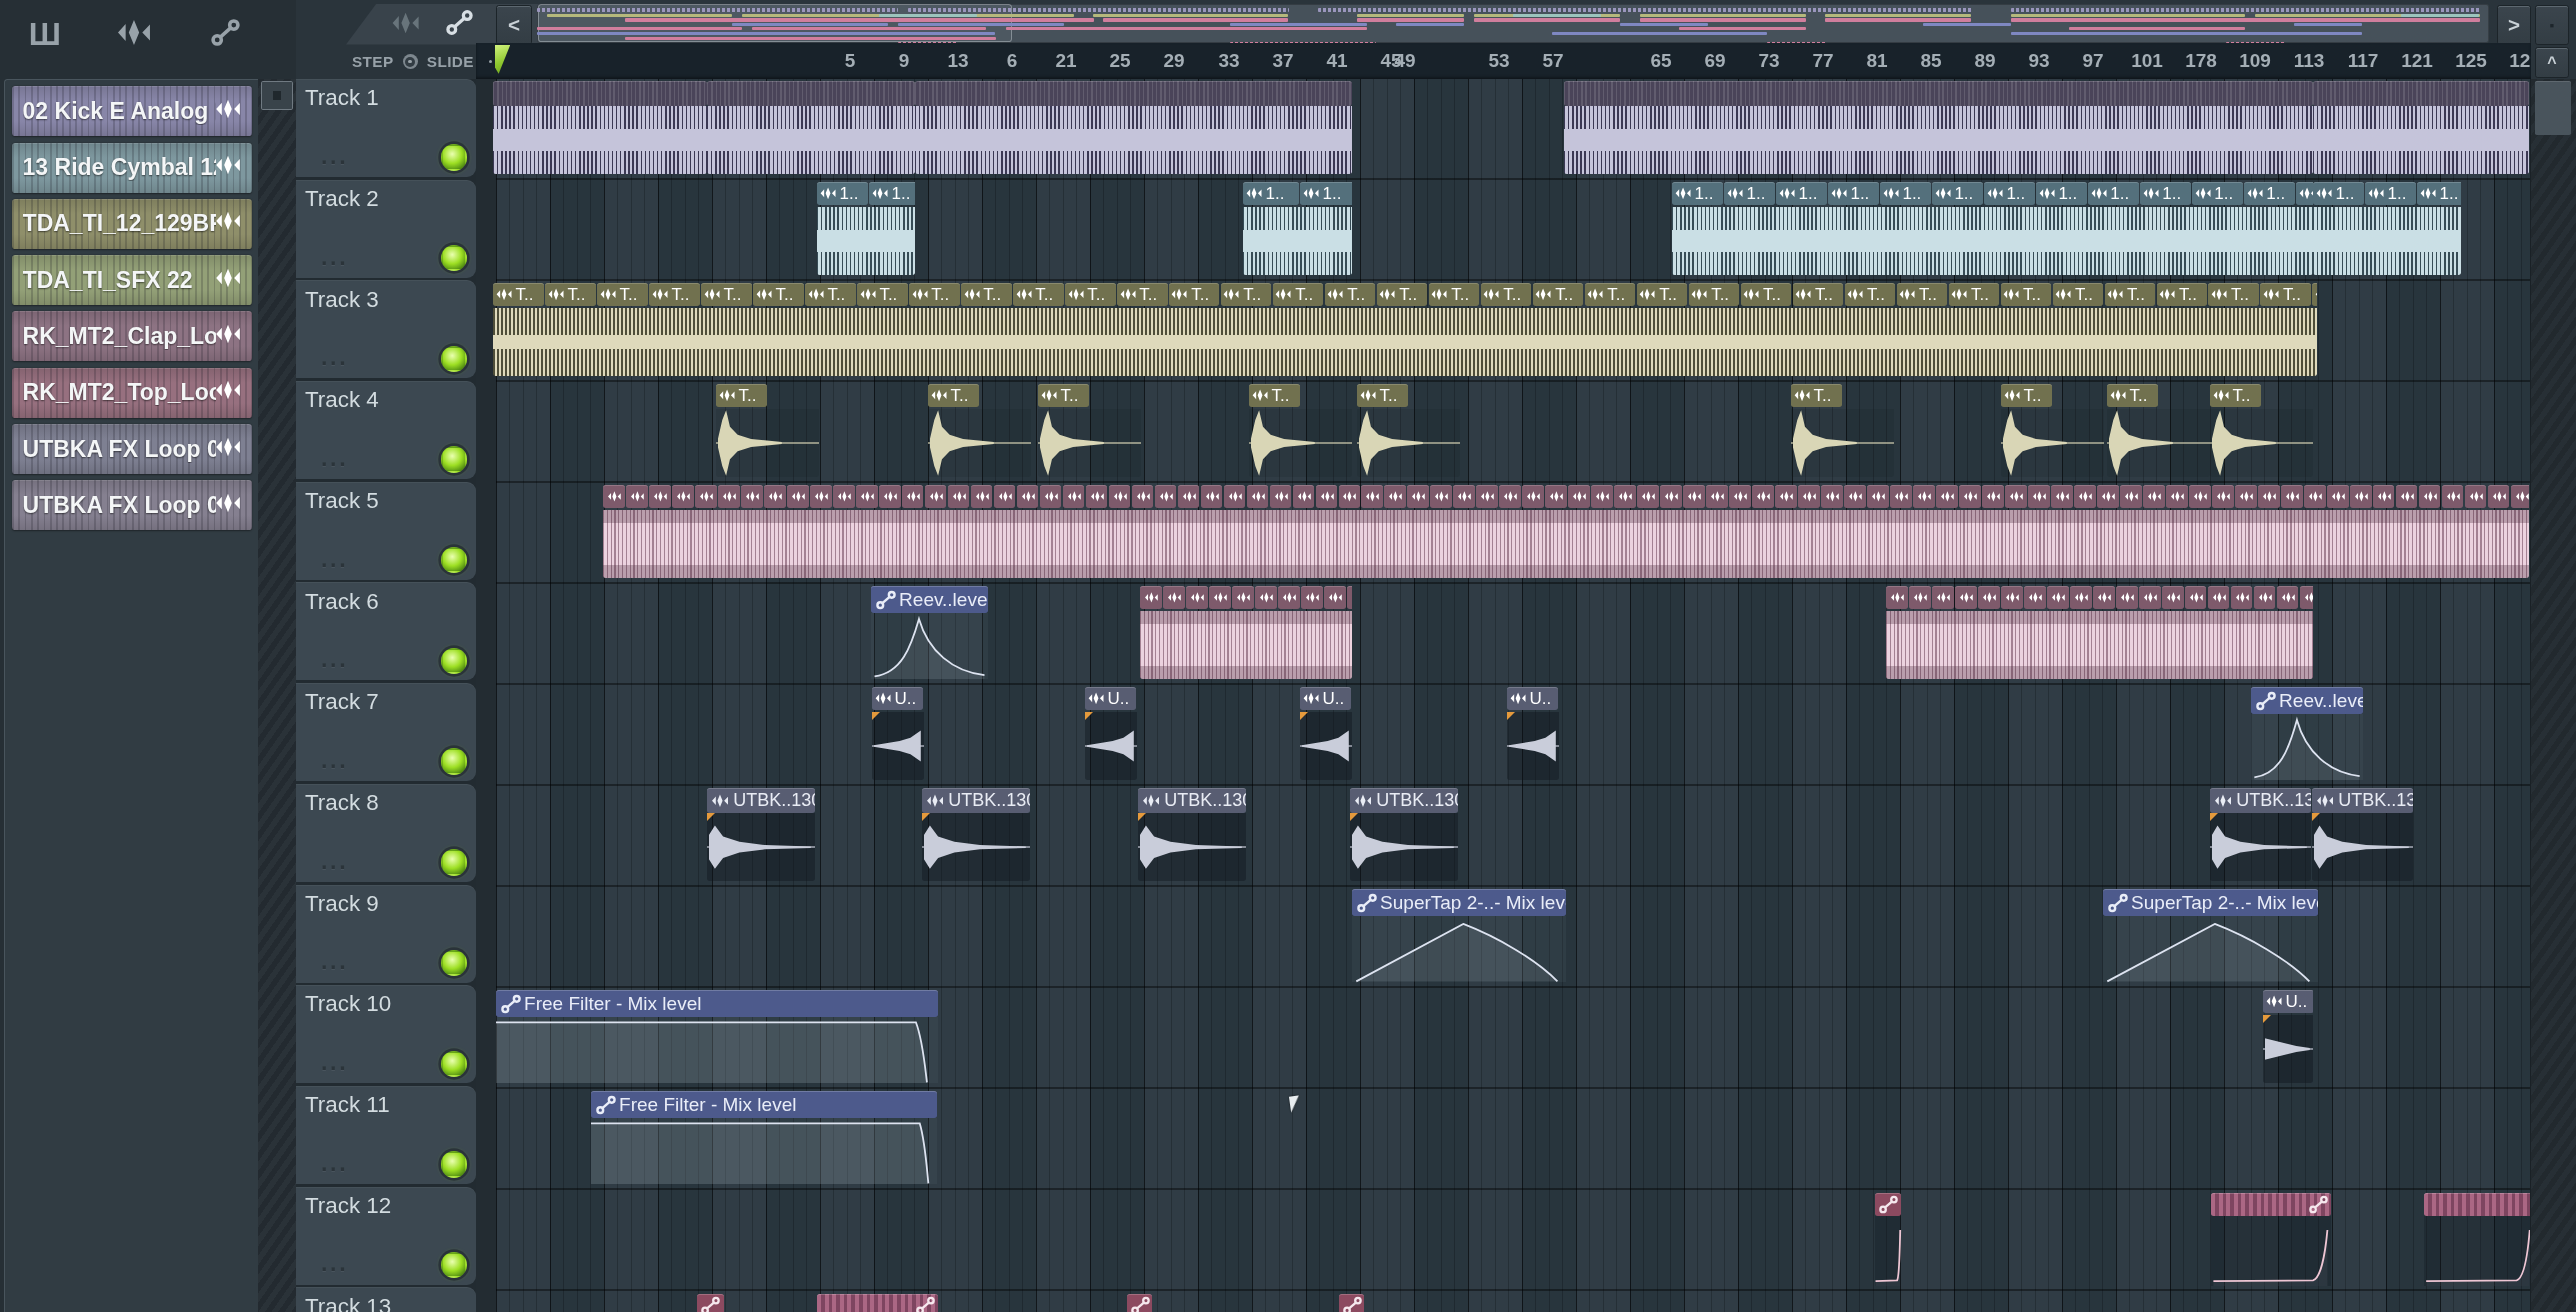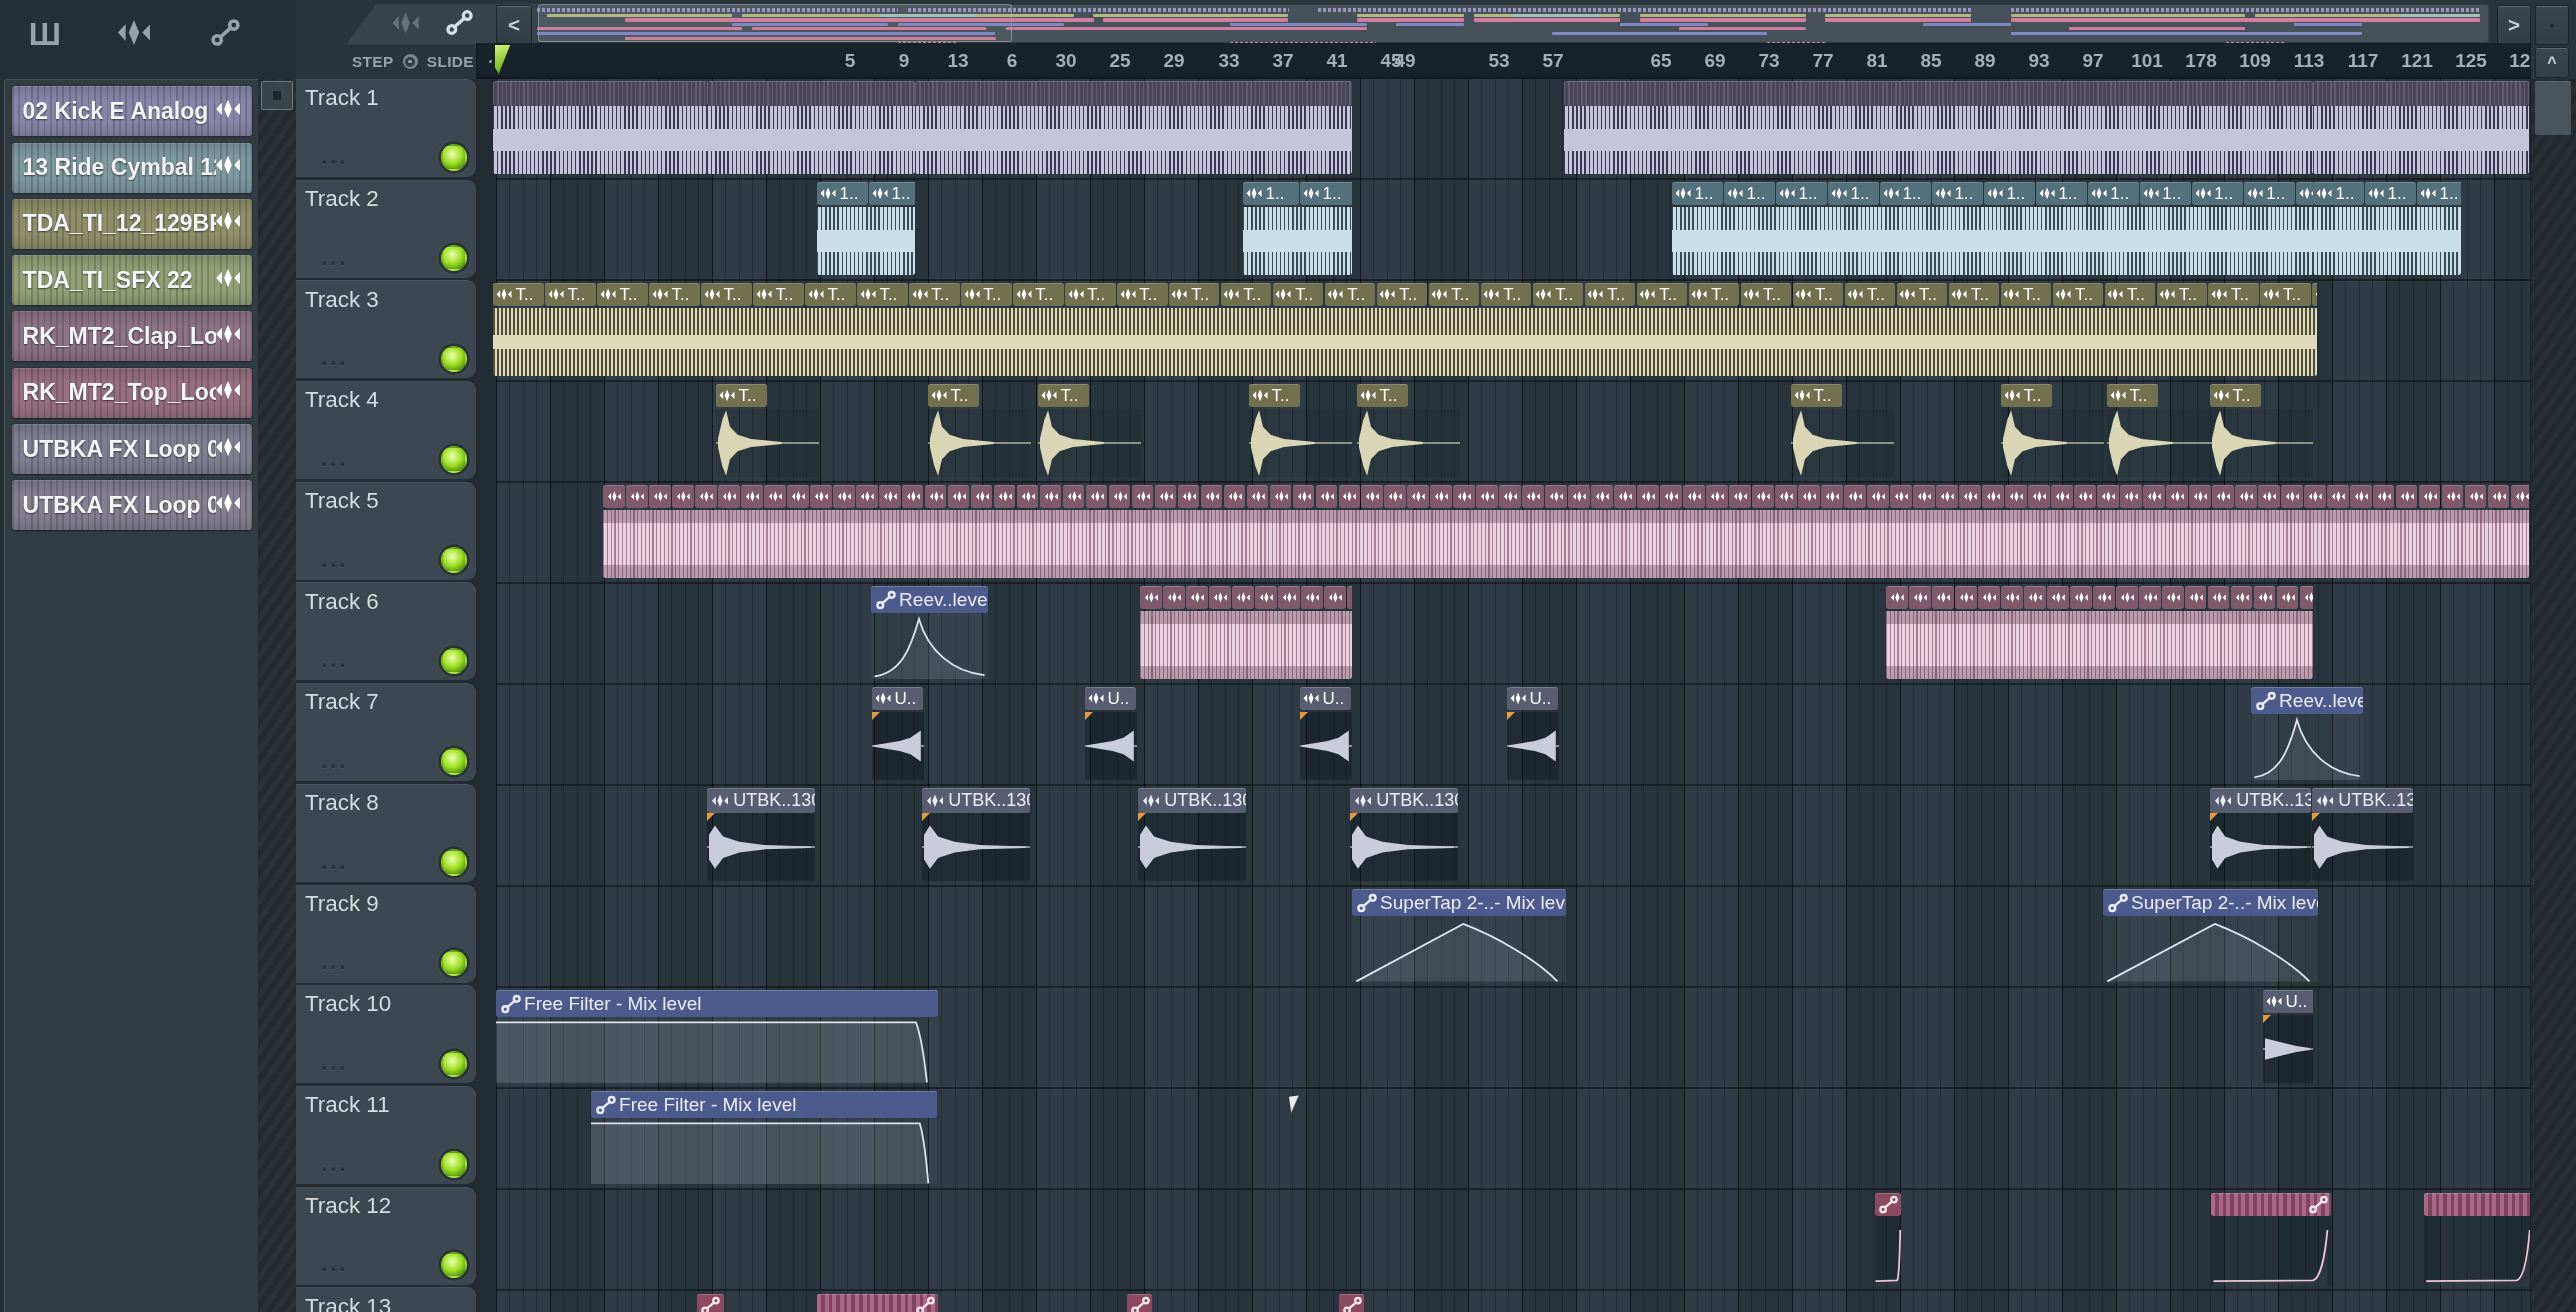--- a/index.html
+++ b/index.html
@@ -263,21 +263,21 @@
     </div>
   <div class="tbtn" id="btn-right">&gt;</div>
   <div class="tbtn" id="btn-dot">▪</div>
   <div class="tbtn" id="btn-up">^</div>
   <div id="ruler">
     <div id="start-marker"></div>
   <span class="rnum" style="left: 374px;">5</span>
       <span class="rnum" style="left: 428px;">9</span>
       <span class="rnum" style="left: 482px;">13</span>
       <span class="rnum" style="left: 536px;">6</span>
-      <span class="rnum" style="left: 590px;">30</span>
+      <span class="rnum" style="left: 590px;">21</span>
       <span class="rnum" style="left: 644px;">25</span>
       <span class="rnum" style="left: 698px;">29</span>
       <span class="rnum" style="left: 753px;">33</span>
       <span class="rnum" style="left: 807px;">37</span>
       <span class="rnum" style="left: 861px;">41</span>
       <span class="rnum" style="left: 915px;">45</span>
       <span class="rnum" style="left: 929px;">49</span>
       <span class="rnum" style="left: 1023px;">53</span>
       <span class="rnum" style="left: 1077px;">57</span>
       <span class="rnum" style="left: 1131px; margin-top: 48px;">61</span>

